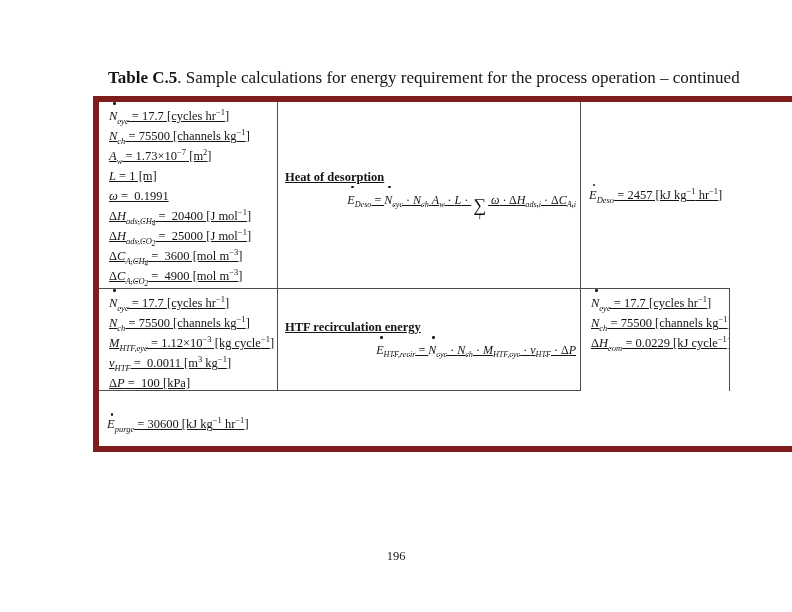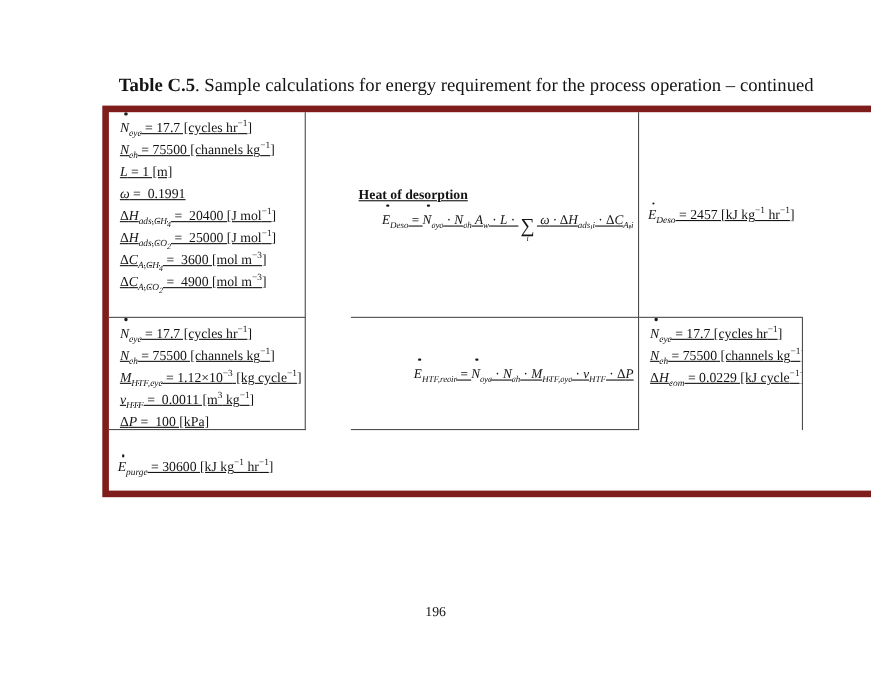--- a/index.html
+++ b/index.html
@@ -34,21 +34,20 @@
   .row1, .row2 { border-bottom:1px solid #4d4d4d; }
 
   .cell-inputs { padding:4px 6px 2px 10px; }
   .eq-line {
     font-size:12.5px; line-height:20px; white-space:nowrap;
   }
 
   .cell-main {
     display:flex; flex-direction:column; justify-content:center;
     padding:2px 4px 2px 7px;
-    margin-left:41px;
   }
   .process-label {
     font-weight:bold; font-size:12.5px; line-height:16px;
     margin-bottom:5px; white-space:nowrap;
   }
   .process-equation {
     font-size:12px; line-height:20px; white-space:nowrap;text-align:right;
   }
 
   .cell-result {
@@ -86,20 +85,21 @@
 
   <div class="doc-title">
     <b>Table C.5</b><span>. Sample calculations for energy requirement for the process operation – continued</span>
   </div>
 
   <div class="calc-table">
 
     <div class="cell col1 row1 cell-inputs">
         <div class="eq-line"><span class="od"><i>N</i><span class="odot"></span></span><sub>cyc</sub> = 17.7 [cycles hr<sup>−1</sup>]</div>
         <div class="eq-line"><i>N</i><sub>ch</sub> = 75500 [channels kg<sup>−1</sup>]</div>
+        <div class="eq-line"><i>A</i><sub>w</sub> = 1.73×10<sup>−7</sup> [m<sup>2</sup>]</div>
         <div class="eq-line"><i>L</i> = 1 [m]</div>
         <div class="eq-line"><i>ω</i> = &nbsp;0.1991</div>
         <div class="eq-line">Δ<i>H</i><sub>ads,CH<span class="ss">4</span></sub> = &nbsp;20400 [J mol<sup>−1</sup>]</div>
         <div class="eq-line">Δ<i>H</i><sub>ads,CO<span class="ss">2</span></sub> = &nbsp;25000 [J mol<sup>−1</sup>]</div>
         <div class="eq-line">Δ<i>C</i><sub>A,CH<span class="ss">4</span></sub> = &nbsp;3600 [mol m<sup>−3</sup>]</div>
         <div class="eq-line">Δ<i>C</i><sub>A,CO<span class="ss">2</span></sub> = &nbsp;4900 [mol m<sup>−3</sup>]</div>
       </div>
     <div class="cell col2 row1 cell-main">
       <div class="process-label">Heat of desorption</div>
       <div class="process-equation"><span class="od"><i>E</i><span class="odot"></span></span><sub>Deso</sub> = <span class="od"><i>N</i><span class="odot"></span></span><sub>cyc</sub> · <i>N</i><sub>ch</sub> <i>A</i><sub>w</sub> · <i>L</i> · <span class="sum">
@@ -112,20 +112,21 @@
     </div>
 
     <div class="cell col1 row2 cell-inputs">
         <div class="eq-line"><span class="od"><i>N</i><span class="odot"></span></span><sub>cyc</sub> = 17.7 [cycles hr<sup>−1</sup>]</div>
         <div class="eq-line"><i>N</i><sub>ch</sub> = 75500 [channels kg<sup>−1</sup>]</div>
         <div class="eq-line"><i>M</i><sub>HTF,cyc</sub> = 1.12×10<sup>−3</sup> [kg cycle<sup>−1</sup>]</div>
         <div class="eq-line"><i>v</i><sub>HTF</sub> = &nbsp;0.0011 [m<sup>3</sup> kg<sup>−1</sup>]</div>
         <div class="eq-line">Δ<i>P</i> = &nbsp;100 [kPa]</div>
       </div>
     <div class="cell col2 row2 cell-main">
+      <div class="process-label">HTF recirculation energy</div>
       <div class="process-equation"><span class="od"><i>E</i><span class="odot"></span></span><sub>HTF,recir</sub> = <span class="od"><i>N</i><span class="odot"></span></span><sub>cyc</sub> · <i>N</i><sub>ch</sub> · <i>M</i><sub>HTF,cyc</sub> · <i>v</i><sub>HTF</sub> · Δ<i>P</i></div>
     </div>
 
     <div class="cell col1 row3 cell-inputs">
         <div class="eq-line"><span class="od"><i>N</i><span class="odot"></span></span><sub>cyc</sub> = 17.7 [cycles hr<sup>−1</sup>]</div>
         <div class="eq-line"><i>N</i><sub>ch</sub> = 75500 [channels kg<sup>−1</sup>]</div>
         <div class="eq-line">Δ<i>H</i><sub>com</sub> = 0.0229 [kJ cycle<sup>−1</sup>]</div>
       </div>
     <div class="cell col3 row3 cell-result">
       <div class="result-equation"><span class="od"><i>E</i><span class="odot"></span></span><sub>purge</sub> = 30600 [kJ kg<sup>−1</sup> hr<sup>−1</sup>]</div>

